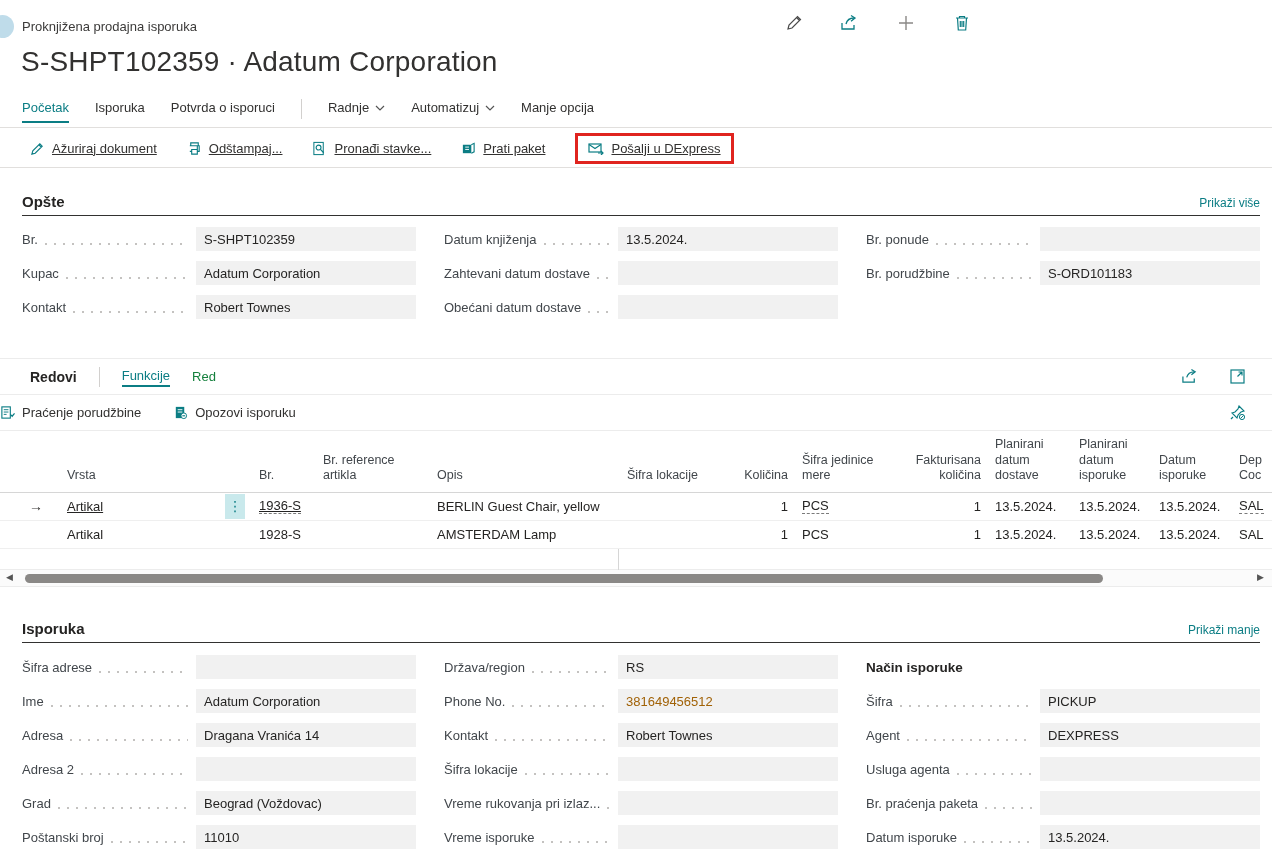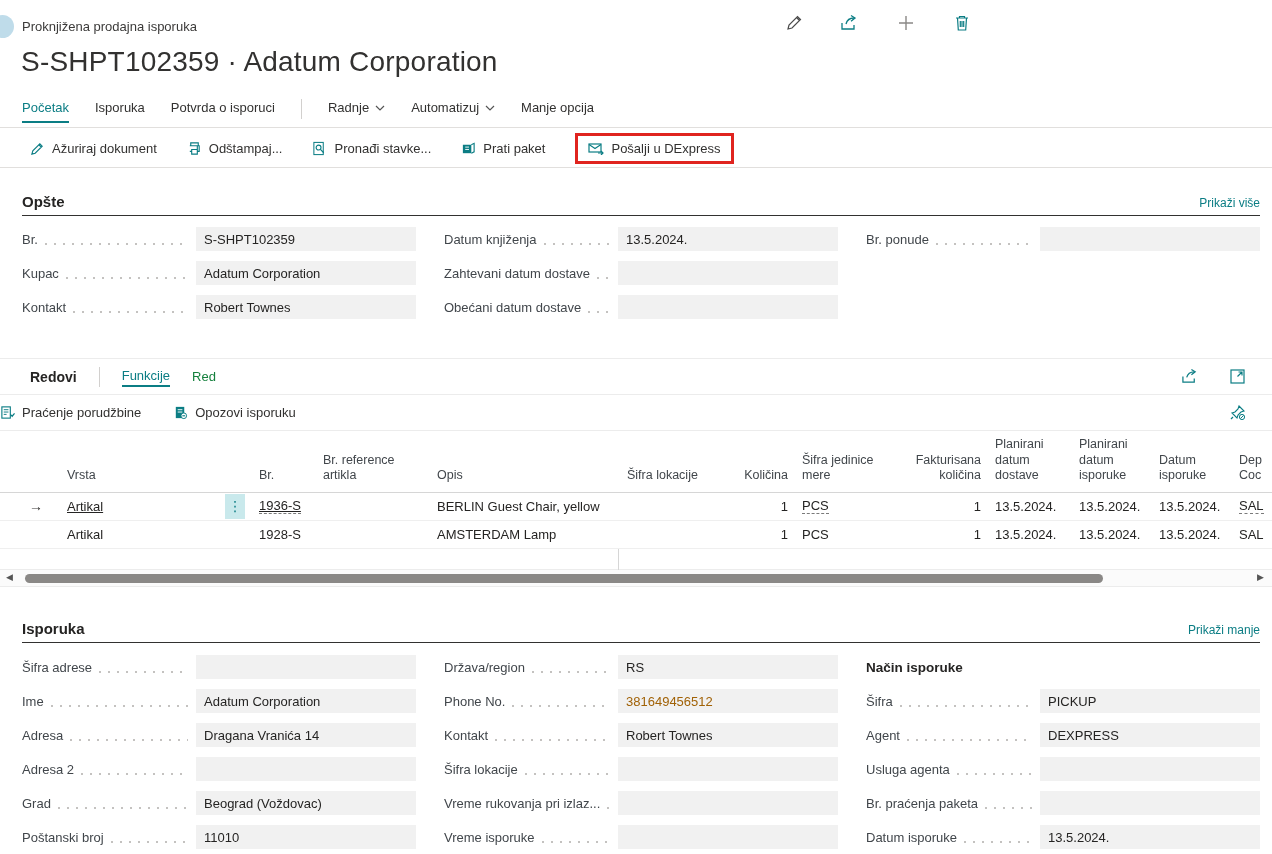--- a/index.html
+++ b/index.html
@@ -22,21 +22,21 @@
     border-bottom:1px solid #e1dfdd; display:flex; align-items:center; gap:26px;
     padding-left:22px; font-size:13px; }
   .tab { color:#323130; cursor:pointer; padding-bottom:8px; }
   .tab.active { color:#0b7d84; border-bottom:2px solid #0b7d84; padding-bottom:6px; }
   .tab-divider { width:1px; height:20px; background:#d2d0ce; margin-top:-6px; }
   .menu-item { display:flex; align-items:center; gap:6px; cursor:pointer; padding-bottom:8px; color:#323130; }
 
   
   .action-bar { position:absolute; left:0; top:129px; width:1272px; height:39px;
     border-bottom:1px solid #e1dfdd; display:flex; align-items:center; gap:30px;
-    padding-left:30px; font-size:13px; }
+    padding-left:30px; font-size:13px;text-decoration:underline; }
   .action-btn { display:flex; align-items:center; gap:7px; cursor:pointer; white-space:nowrap; }
   .action-btn svg { flex:0 0 auto; }
   .hl-box { border:3px solid #e0241f; padding:5px 10px; display:flex; align-items:center; }
 
   
   .section-head { position:absolute; left:22px; right:12px; display:flex;
     justify-content:space-between; align-items:flex-end; border-bottom:1px solid #323130;
     padding-bottom:5px;margin-top:8px; }
   .section-title { font-size:15px; font-weight:700; color:#252423; }
   .section-link { font-size:12px; color:#0b7d84; cursor:pointer; }
@@ -237,20 +237,25 @@
         <span class="field-label">Obećani datum dostave</span>
         <span class="leader"></span>
         <span class="field-value"></span>
       </div>
     </div>
     <div>
       <div class="field-row">
         <span class="field-label">Br. ponude</span>
         <span class="leader"></span>
         <span class="field-value"></span>
+      </div>
+      <div class="field-row">
+        <span class="field-label">Br. porudžbine</span>
+        <span class="leader"></span>
+        <span class="field-value">S-ORD101183</span>
       </div>
     </div>
   </div>
 
   <div class="part">
     <div class="part-head">
       <span class="part-title">Redovi</span>
       <span class="part-divider"></span>
       <span class="part-menu">Funkcije</span>
       <span class="part-menu-plain">Red</span>

